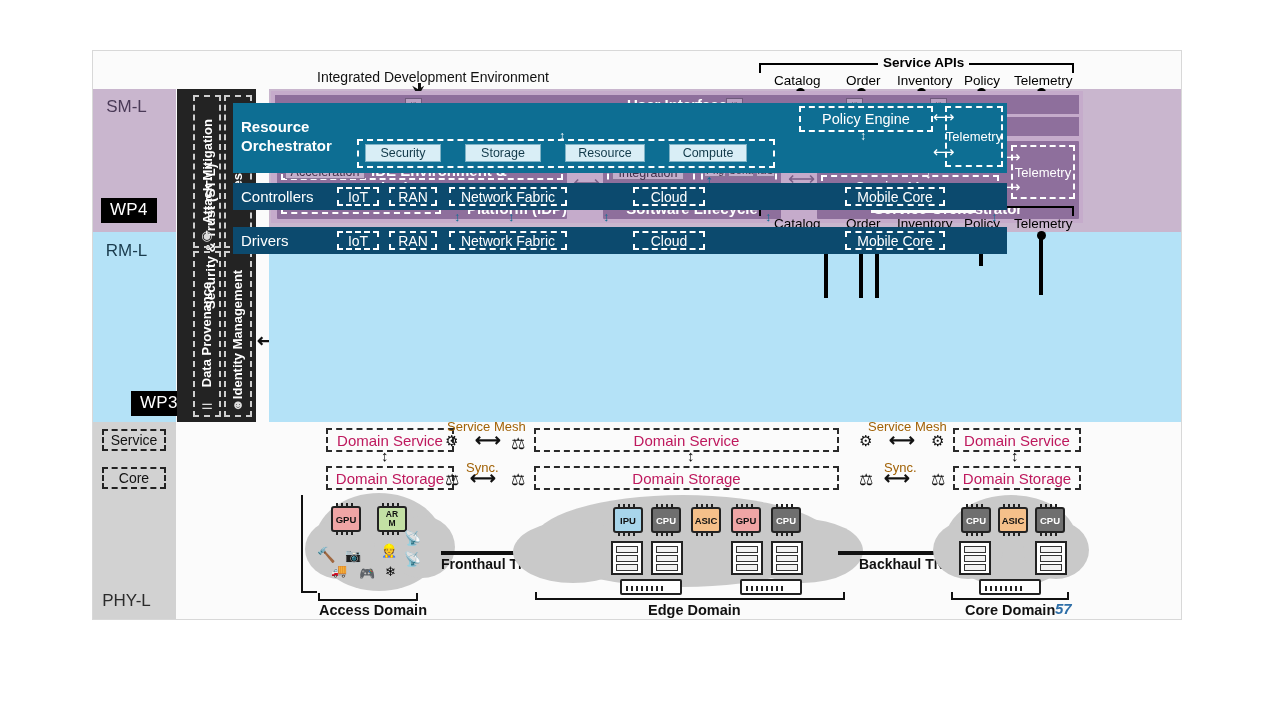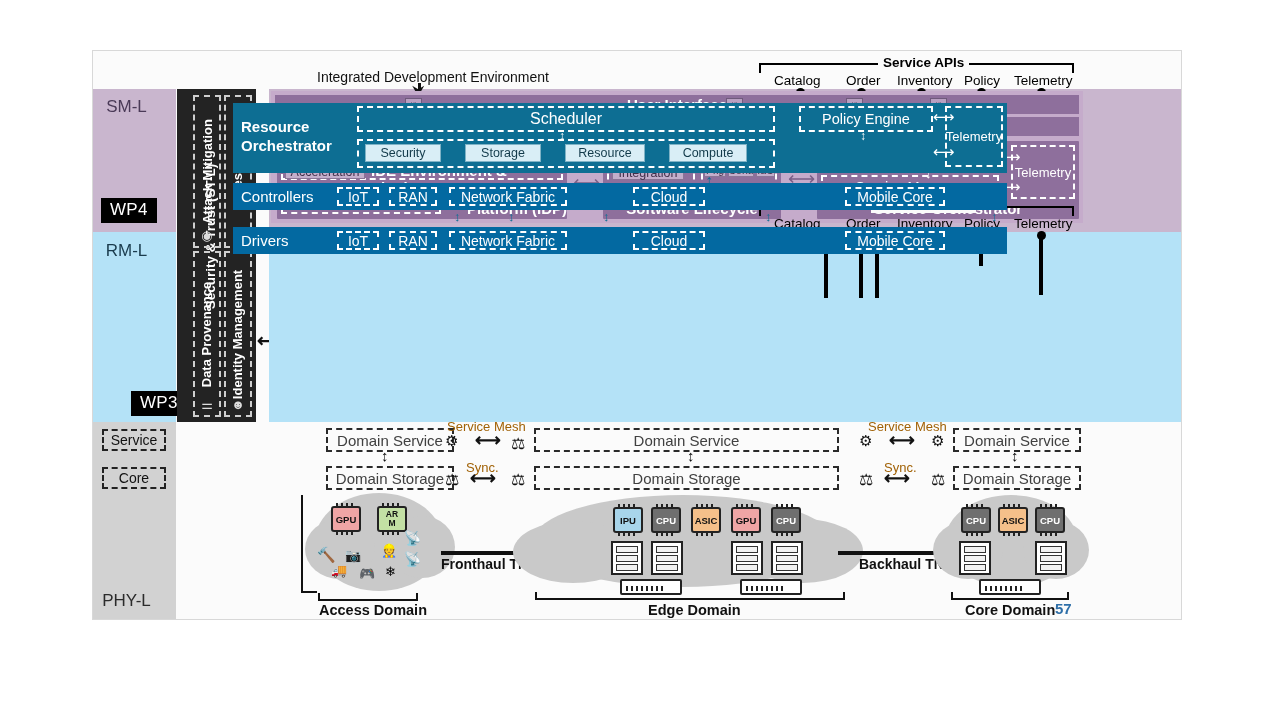--- a/index.html
+++ b/index.html
@@ -152,21 +152,21 @@
     position: absolute; left: 8px; top: 14px; width: 110px;
     color: #fff; font-weight: bold; font-size: 15px; line-height: 19px;
   }
   .teal-chip {
     position: absolute; background: #d9eef6; color: #123a4a;
     font-size: 12.5px; border: 1px solid #7fb3c6;
     display: flex; align-items: center; justify-content: center;
   }
   .row-band {
     position: absolute; left: 140px; width: 774px; height: 27px;
-    background: #0369a1;
+    background: #0c4a6e;
   }
   .row-band .rlabel {
     position: absolute; left: 8px; top: 0; height: 27px;
     display: flex; align-items: center;
     color: #fff; font-size: 15px;
   }
   .rb-ctrl { top: 132px; }
   .rb-drv  { top: 176px; }
   .tdb {
     position: absolute; top: 4px; height: 19px;
@@ -186,21 +186,21 @@
   .dot {
     position: absolute; width: 9px; height: 9px; border-radius: 50%;
     background: #000;
   }
 
   
   .dom-box {
     position: absolute; height: 24px;
     border: 2px dashed #2a2a2a; background: transparent;
     display: flex; align-items: center; justify-content: center;
-    font-size: 15px; color: #404040; white-space: nowrap;
+    font-size: 15px; color: #be185d; white-space: nowrap;
   }
   .mesh-label { position: absolute; font-size: 13px; color: #a16207; }
 
   .cloudblob {
     position: absolute; background: #c9c9c9; border-radius: 50%;
   }
   .chipicon {
     position: absolute; width: 30px; height: 26px;
     border: 2px solid #222; border-radius: 3px;
     font-size: 9.5px; font-weight: bold; color: #111;
@@ -433,21 +433,20 @@
   <div class="lead" style="left:886px; top:184px; width:4px; height:31px;"></div>
   <div class="lead" style="left:946px; top:184px; width:4px; height:60px;"></div>
 
 
   <div class="ro-card">
     <div class="ro-label">
       <div>Resource</div>
       <div>Orchestrator</div>
     </div>
 
-    <div class="dbox center" style="left:124px; top:3px; width:418px; height:26px; font-size:16px;">Scheduler</div>
     <div class="dbox" style="left:124px; top:36px; width:418px; height:29px;"></div>
     <div class="teal-chip" style="left:132px; top:41px; width:76px; height:18px;">Security</div>
     <div class="teal-chip" style="left:232px; top:41px; width:76px; height:18px;">Storage</div>
     <div class="teal-chip" style="left:332px; top:41px; width:80px; height:18px;">Resource</div>
     <div class="teal-chip" style="left:436px; top:41px; width:78px; height:18px;">Compute</div>
     <div class="arrowW" style="left:326px; top:27px; font-size:12px;">↕</div>
 
     <div class="dbox center" style="left:566px; top:3px; width:134px; height:26px;">Policy Engine</div>
     <div class="dbox center" style="left:712px; top:3px; width:58px; height:61px; font-size:13px;">Telemetry</div>
     <div class="arrowW" style="left:700px; top:6px;  font-size:15px;">⟷</div>
@@ -590,16 +589,16 @@
   <div class="srvstack" style="left:942px; top:490px;">
         <i style="top:3px"></i>
         <i style="top:12px"></i>
         <i style="top:21px"></i>
       </div>
   <div class="switchbox" style="left:886px; top:528px;"></div>
 
   <div class="brk-bot" style="left:858px; top:541px; width:118px;"></div>
   <div class="dom-title" style="left:872px; top:551px;">Core Domain</div>
 
-  <div class="pagenum" style="left:962px; top:549px;">57</div>
+  <div class="pagenum" style="left:962px; top:549px;font-style:italic;">57</div>
 
 </div>
 </div>
 
 </body></html>

